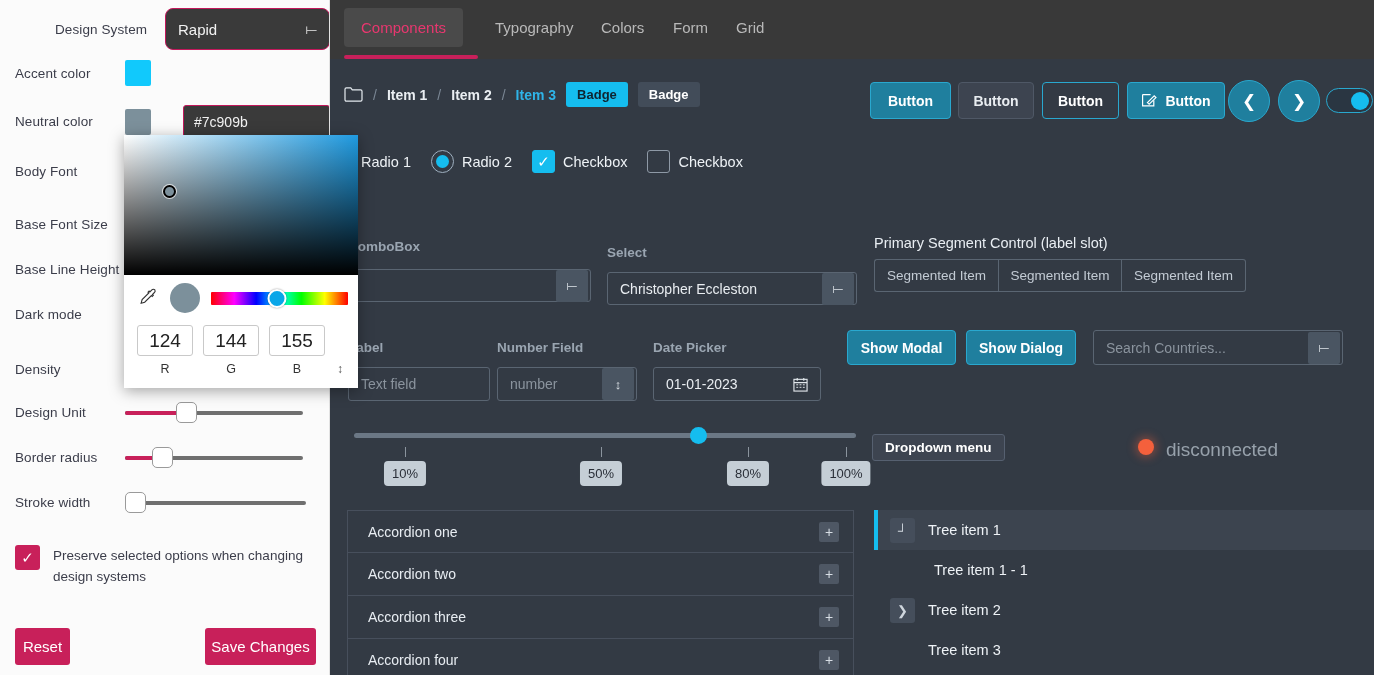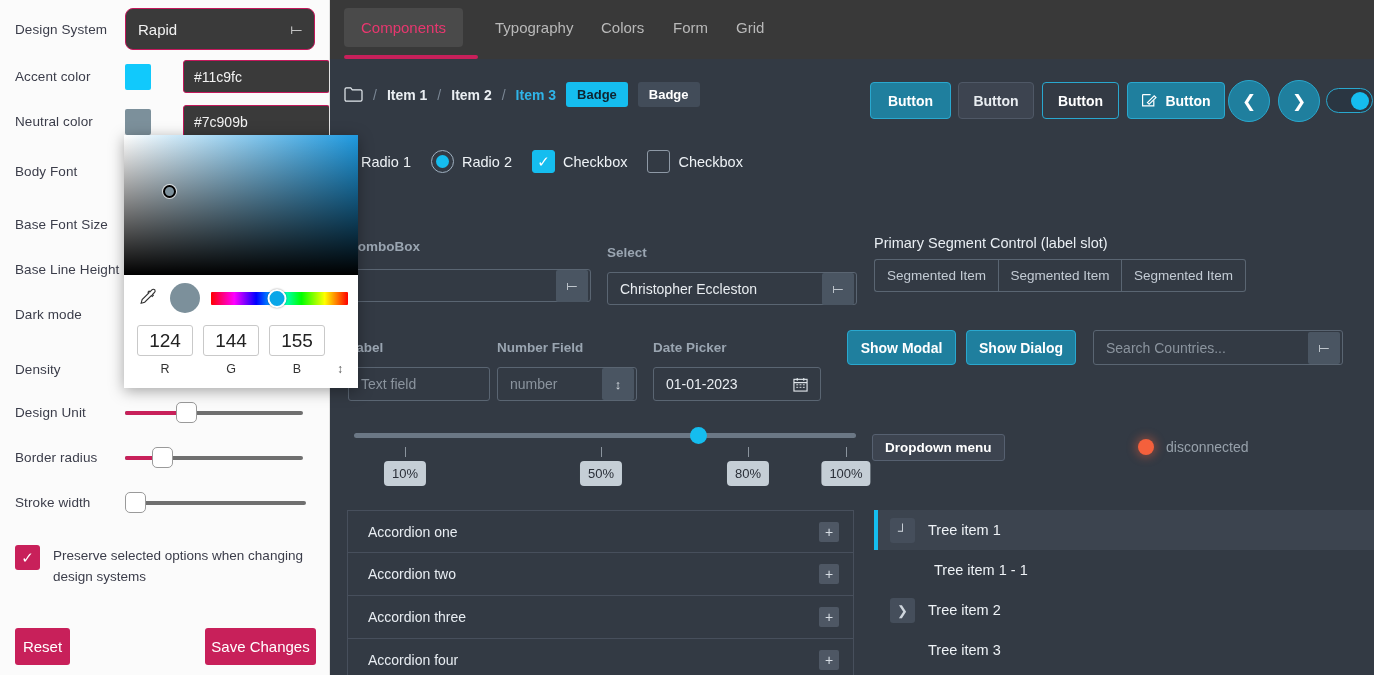--- a/index.html
+++ b/index.html
@@ -245,41 +245,40 @@
   #dd-menu {
     position: absolute; left: 872px; top: 434px; height: 27px; padding: 0 12px;
     background: #3d4450; border: 1px solid #566070; border-radius: 3px;
     color: #fff; font-size: 13.5px; font-weight: bold;
     display: flex; align-items: center; cursor: pointer;
   }
   #disc-dot {
     position: absolute; left: 1138px; top: 439px; width: 16px; height: 16px;
     border-radius: 50%; background: #f4603c; box-shadow: 0 0 9px 3px rgba(244,96,60,.35);
   }
-  #disc-text { position: absolute; left: 1166px; top: 439px; color: #97a1ab; font-size: 14px; }
+  #disc-text { position: absolute; left: 1166px; top: 439px; color: #97a1ab; font-size: 19px; }
 </style>
 </head>
 <body>
 
 <div id="app">
 
   <div id="sidebar">
 
-    <div class="side-row" style="top:8px;">
+    <div class="side-row" style="top:8px;padding-left:40px;">
       <span class="side-label">Design System</span>
       <div class="dark-input" id="ds-select">
         <span>Rapid</span>
         <span class="chev">⟝</span>
       </div>
     </div>
 
     <div class="side-row" style="top:60px;">
       <span class="side-label">Accent color</span>
       <div class="swatch" id="accent-swatch" style="background: rgb(17, 201, 252);"></div>
-      <div class="dark-input hexfield" style="margin-left:32px;">#11c9fc</div>
     </div>
 
     <div class="side-row" style="top:105px;">
       <span class="side-label">Neutral color</span>
       <div class="swatch" id="neutral-swatch" style="background: rgb(124, 144, 155);"></div>
       <div class="dark-input hexfield" style="margin-left:32px;">#7c909b</div>
     </div>
 
     <div class="side-row" style="top:164px;">
       <span class="side-label">Body Font</span>

